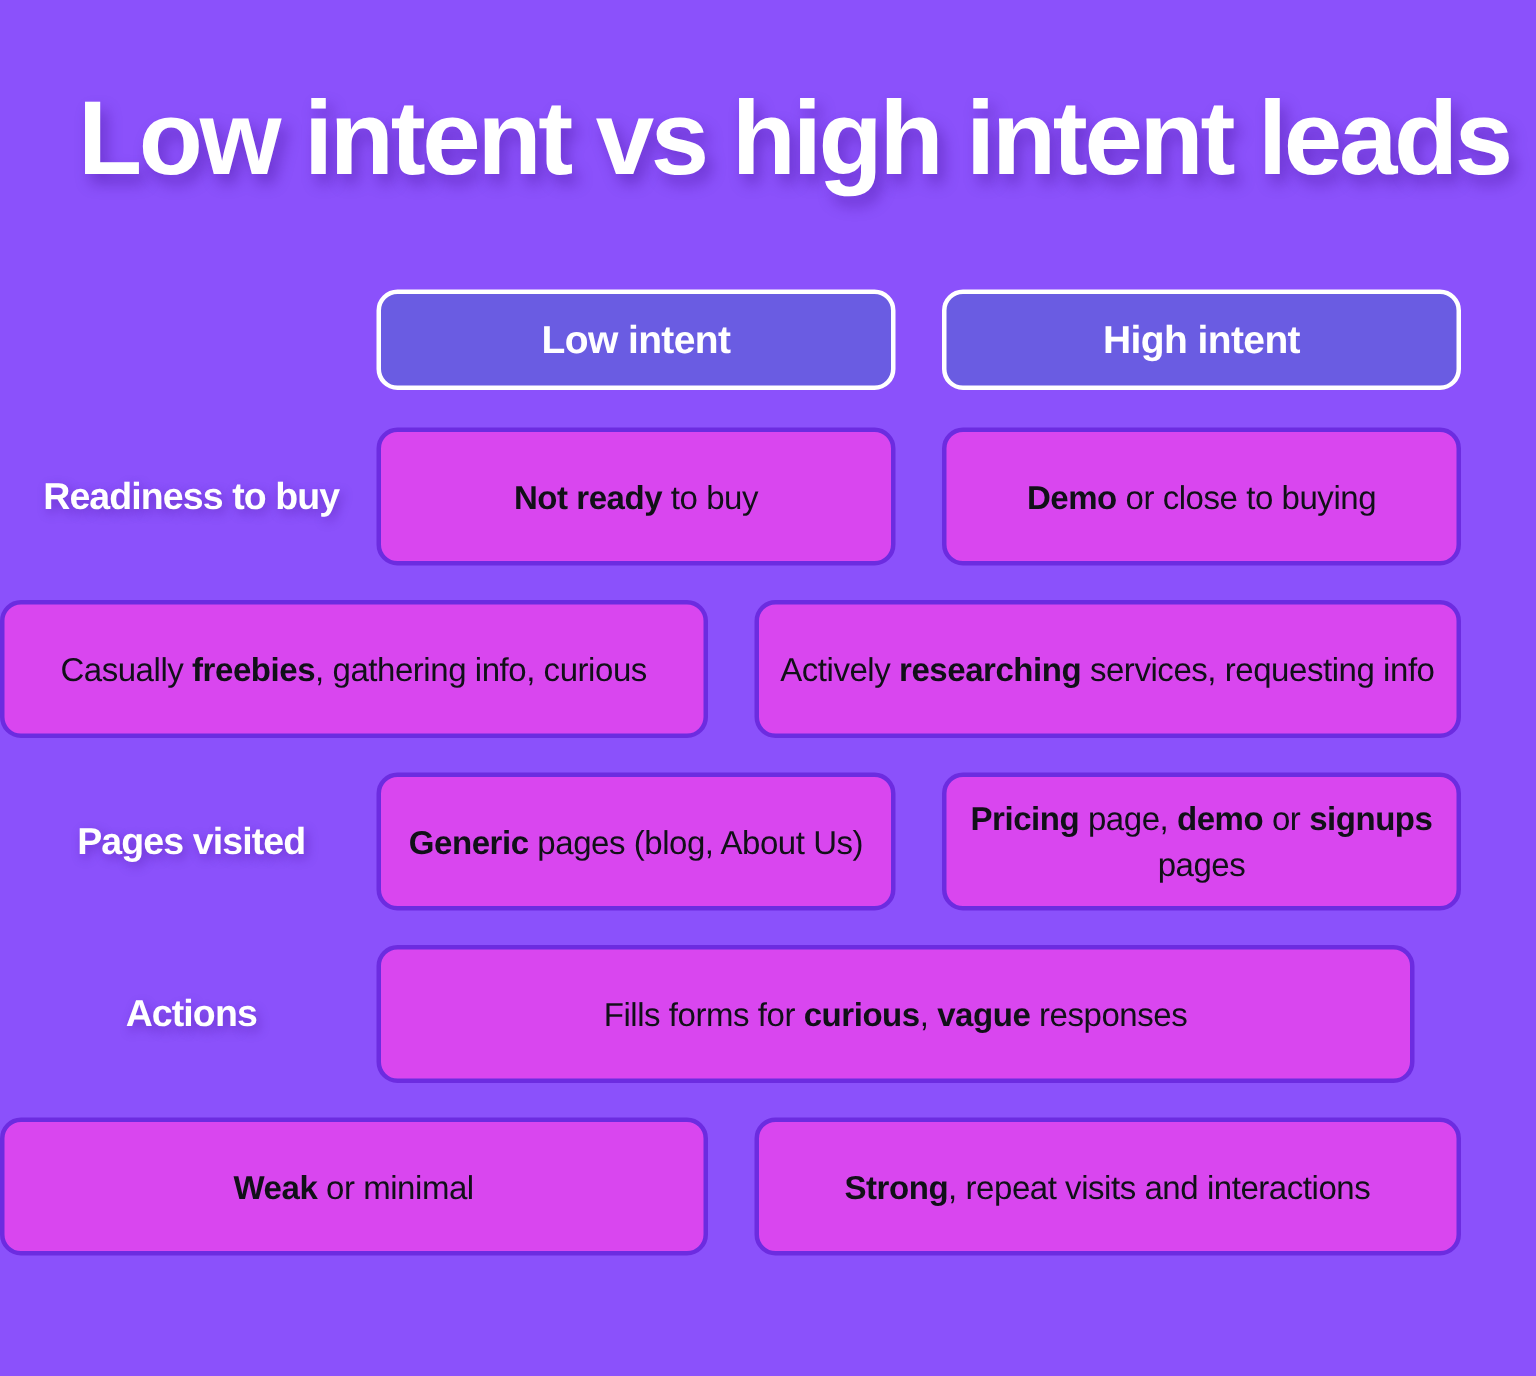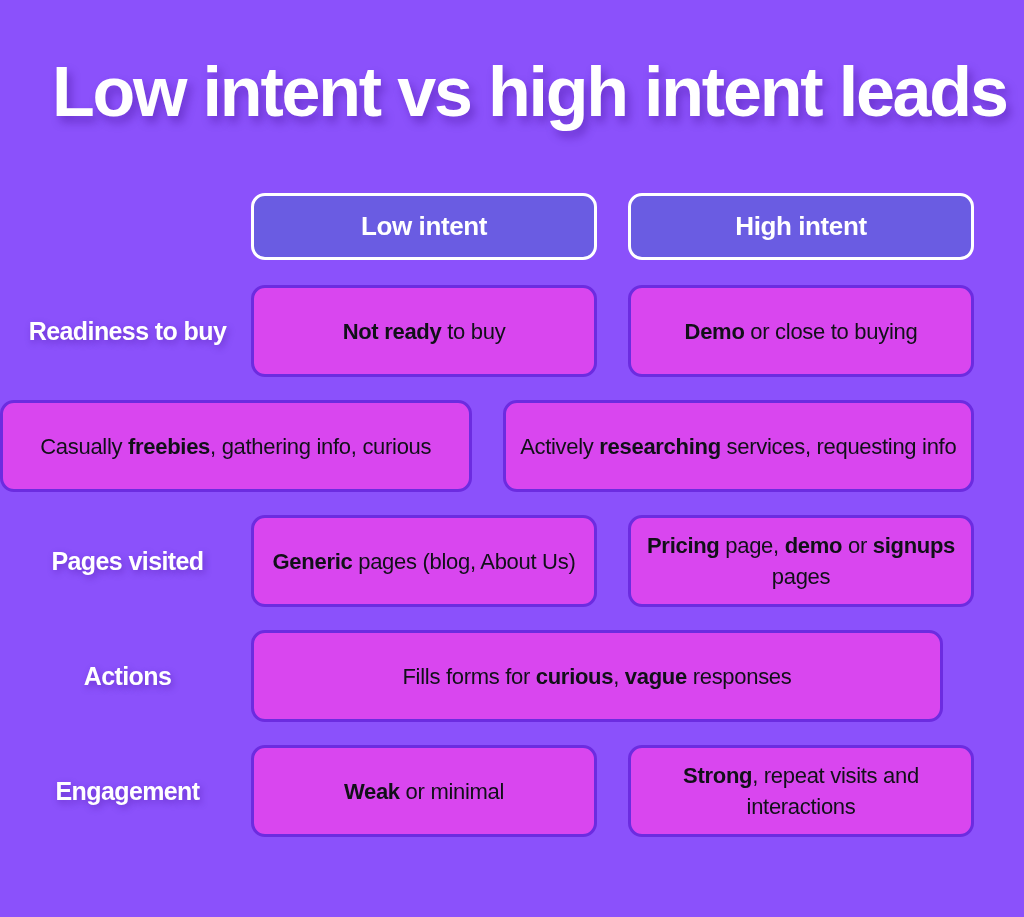--- a/index.html
+++ b/index.html
@@ -200,23 +200,20 @@
         <div class="row-label">Actions</div>
       </div>
       <div class="cell-col left-col">
         <div class="card">
           <div class="card-text">Fills forms for <b>curious</b>, <b>vague</b> responses</div>
         </div>
       </div>
     </div>
 
     <div class="row body-row">
-      <div class="label-col">
-        <div class="row-label">Engagement</div>
-      </div>
       <div class="cell-col left-col">
         <div class="card">
           <div class="card-text"><b>Weak</b> or minimal</div>
         </div>
       </div>
       <div class="cell-col right-col">
         <div class="card">
           <div class="card-text"><b>Strong</b>, repeat visits and interactions</div>
         </div>
       </div>

